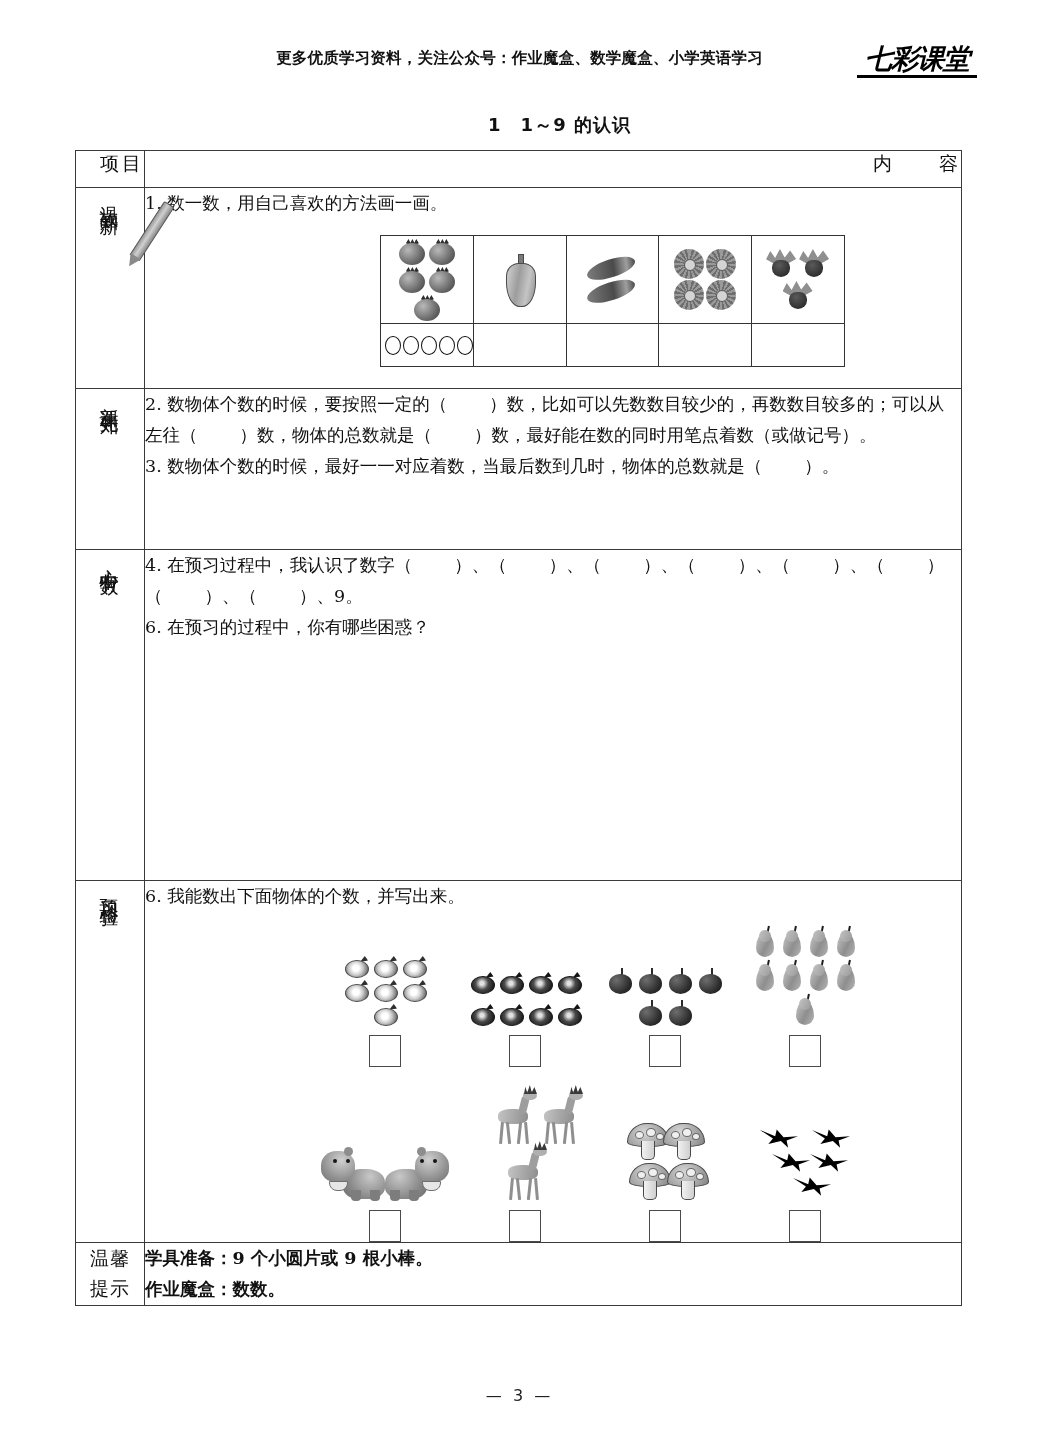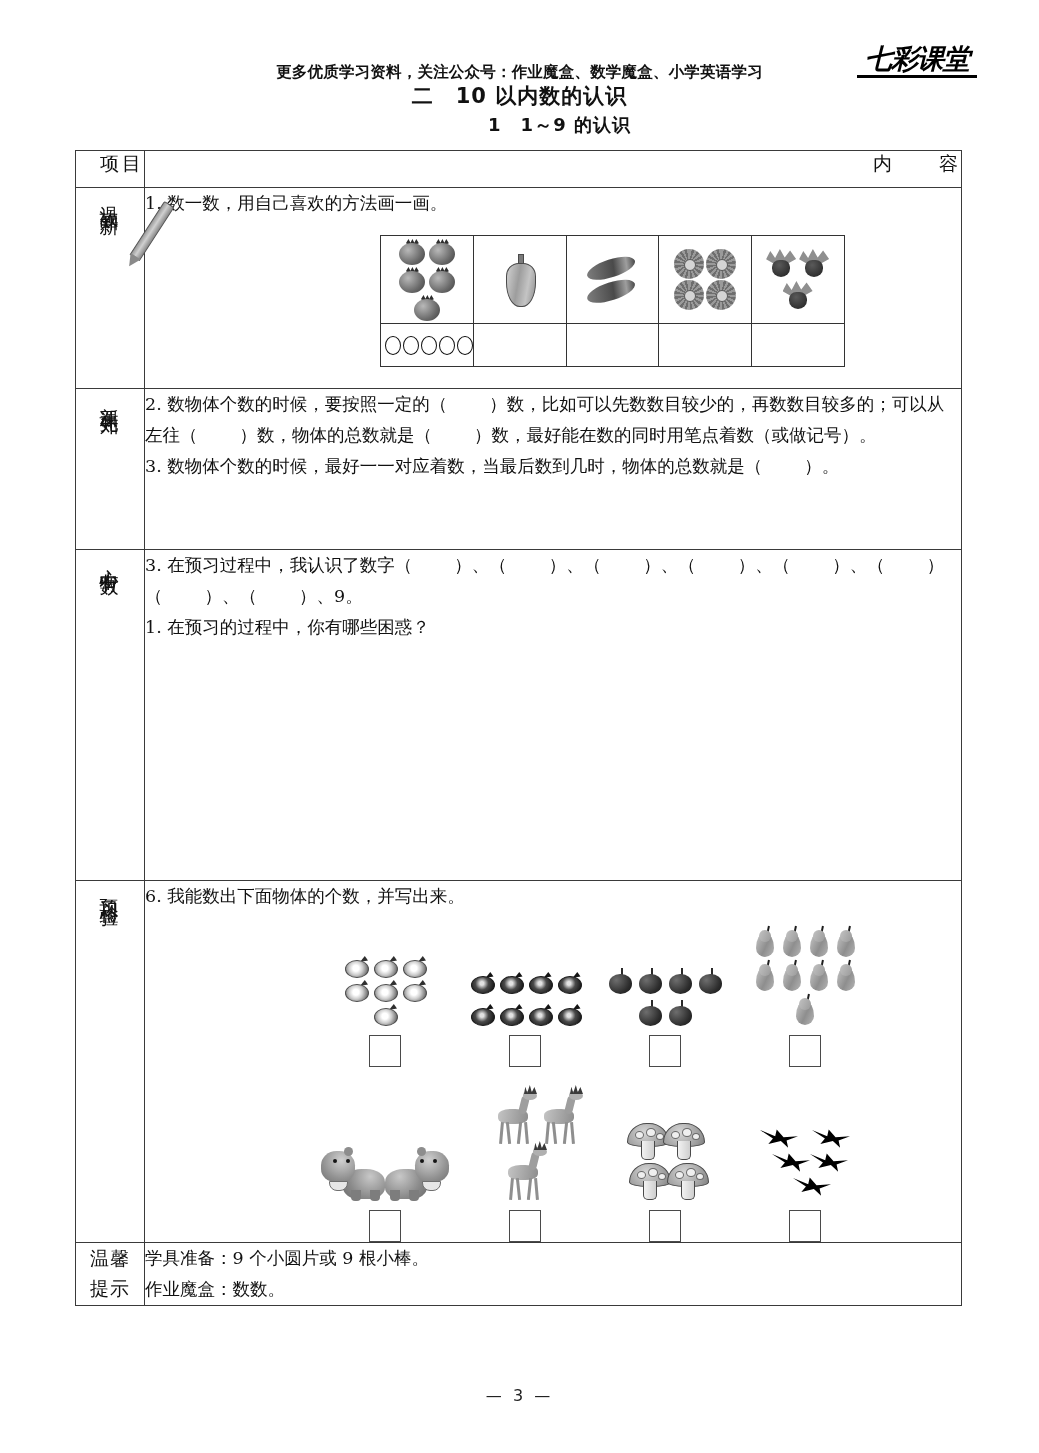--- a/index.html
+++ b/index.html
@@ -18,21 +18,21 @@
 
   
   #header {
     position: absolute;
     left: 0; top: 0;
     width: 1039px;
     height: 145px;
   }
   #promo-line {
     position: absolute;
-    left: 0; top: 62px;
+    left: 0; top: 48px;
     width: 1039px;
     text-align: center;
     font-family: "DejaVu Sans", "Liberation Sans", sans-serif;
     font-weight: bold;
     font-size: 15.5px;
     letter-spacing: .2px;
     white-space: nowrap;
   }
   #logo {
     position: absolute;
@@ -428,21 +428,20 @@
 </style>
 </head>
 <body>
 
 <div id="header">
   <div id="promo-line">更多优质学习资料，关注公众号：作业魔盒、数学魔盒、小学英语学习</div>
   <div id="logo">
     <div id="logo-text">七彩课堂</div>
     <div id="logo-rule"></div>
   </div>
-  <div id="chapter-title">二　10 以内数的认识</div>
   <div id="lesson-title">1　1～9 的认识</div>
 </div>
 
 <table id="main-table">
 
   <tbody>
       <tr class="hdr-row">
     <td class="cat-cell">
       <span class="hdr-label">项目</span>
     </td>
@@ -570,23 +569,23 @@
       <div class="qline"><span>2. 数物体个数的时候，要按照一定的（</span><span class="blank"></span><span>）数，比如可以先数数目较少的，再数数目较多的；可以从左往（</span><span class="blank"></span><span>）数，物体的总数就是（</span><span class="blank"></span><span>）数，最好能在数的同时用笔点着数（或做记号）。</span></div>
       <div class="qline"><span>3. 数物体个数的时候，最好一一对应着数，当最后数到几时，物体的总数就是（</span><span class="blank"></span><span>）。</span></div>
     </td>
   </tr>
 
   <tr>
     <td class="cat-cell">
       <span class="cat-vert">心中有数</span>
     </td>
     <td class="content-cell" style="height:330px;">
-      <div class="qline"><span>3. 在预习过程中，我认识了数字（</span><span class="blank"></span><span>）、（</span><span class="blank"></span><span>）、（</span><span class="blank"></span><span>）、（</span><span class="blank"></span><span>）、（</span><span class="blank"></span><span>）、（</span><span class="blank"></span><span>）</span></div>
+      <div class="qline"><span>4. 在预习过程中，我认识了数字（</span><span class="blank"></span><span>）、（</span><span class="blank"></span><span>）、（</span><span class="blank"></span><span>）、（</span><span class="blank"></span><span>）、（</span><span class="blank"></span><span>）、（</span><span class="blank"></span><span>）</span></div>
       <div class="qline"><span>（</span><span class="blank"></span><span>）、（</span><span class="blank"></span><span>）、9。</span></div>
-      <div class="qline">1. 在预习的过程中，你有哪些困惑？</div>
+      <div class="qline">6. 在预习的过程中，你有哪些困惑？</div>
     </td>
   </tr>
 
   <tr>
     <td class="cat-cell">
       <span class="cat-vert">预习检验</span>
     </td>
     <td class="content-cell" style="height:330px;">
       <div class="qline">6. 我能数出下面物体的个数，并写出来。</div>
 
@@ -878,21 +877,21 @@
 
       </div>
     </td>
   </tr>
 
   <tr>
     <td class="cat-cell">
       <div class="cat-flat">温馨</div>
       <div class="cat-flat">提示</div>
     </td>
-    <td class="content-cell" style="height:62px;">
+    <td class="content-cell" style="height:62px;font-weight:bold;">
       <div class="qline">学具准备：9 个小圆片或 9 根小棒。</div>
       <div class="qline">作业魔盒：数数。</div>
     </td>
   </tr>
 
 </tbody>
   </table>
 
 <div id="footer">—  3  —</div>
 

